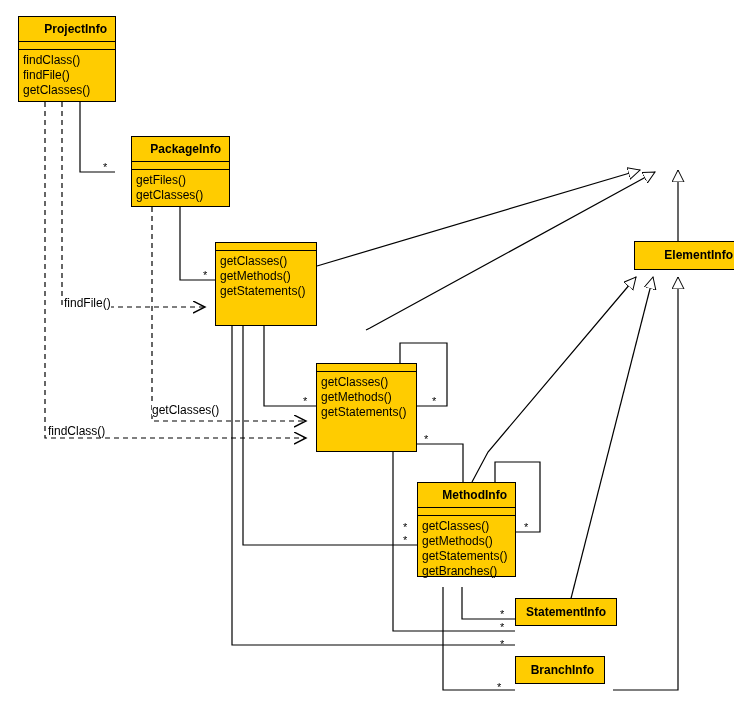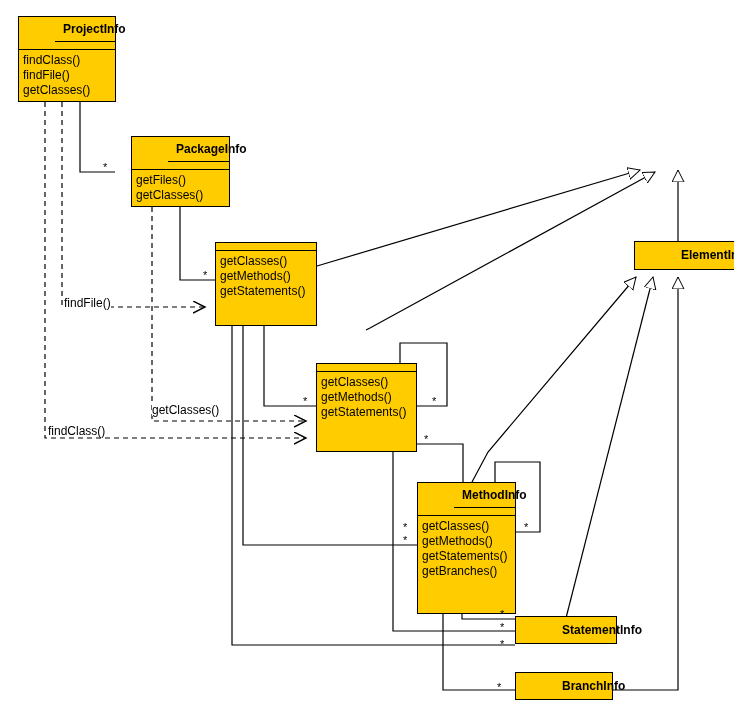--- a/index.html
+++ b/index.html
@@ -32,21 +32,20 @@
   }
   .uml-name {
     font-size: 12px;
     font-weight: bold;
     color: #000000;
     text-align: right;
     line-height: 13px;
     padding: 6px 8px 5px 8px;
     border-bottom: 1px solid #000000;
     white-space: nowrap;
-    margin-left: 36px;
   }
   .uml-attrs {
     height: 7px;
     border-bottom: 1px solid #000000;
   }
   .uml-ops {
     padding: 3px 4px 4px 4px;
   }
   .uml-op {
     font-size: 12px;
@@ -171,36 +170,36 @@
 
   <div class="uml-class" style="left:316px; top:363px; width:101px; height:89px;">
     <div class="uml-attrs"></div>
     <div class="uml-ops">
       <div class="uml-op">getClasses()</div>
       <div class="uml-op">getMethods()</div>
       <div class="uml-op">getStatements()</div>
     </div>
   </div>
 
-  <div class="uml-class" style="left:417px; top:482px; width:99px; height:132px;">
+  <div class="uml-class" style="left:417px; top:482px; width:99px; height:95px;">
     <div class="uml-name">MethodInfo</div>
     <div class="uml-attrs"></div>
     <div class="uml-ops">
       <div class="uml-op">getClasses()</div>
       <div class="uml-op">getMethods()</div>
       <div class="uml-op">getStatements()</div>
       <div class="uml-op">getBranches()</div>
     </div>
   </div>
 
-  <div class="uml-class compact" style="left:515px; top:616px; width:102px; height:28px;">
+  <div class="uml-class compact" style="left:515px; top:598px; width:102px; height:28px;">
     <div class="uml-name">StatementInfo</div>
   </div>
 
-  <div class="uml-class compact" style="left:515px; top:672px; width:98px; height:28px;">
+  <div class="uml-class compact" style="left:515px; top:656px; width:90px; height:28px;">
     <div class="uml-name">BranchInfo</div>
   </div>
 
 
   <div class="uml-class compact" style="left:634px; top:241px; width:110px; height:29px;">
     <div class="uml-name">ElementInfo</div>
   </div>
 
   <div class="mult" style="left:103px; top:162px;">*</div>
   <div class="mult" style="left:203px; top:270px;">*</div>

